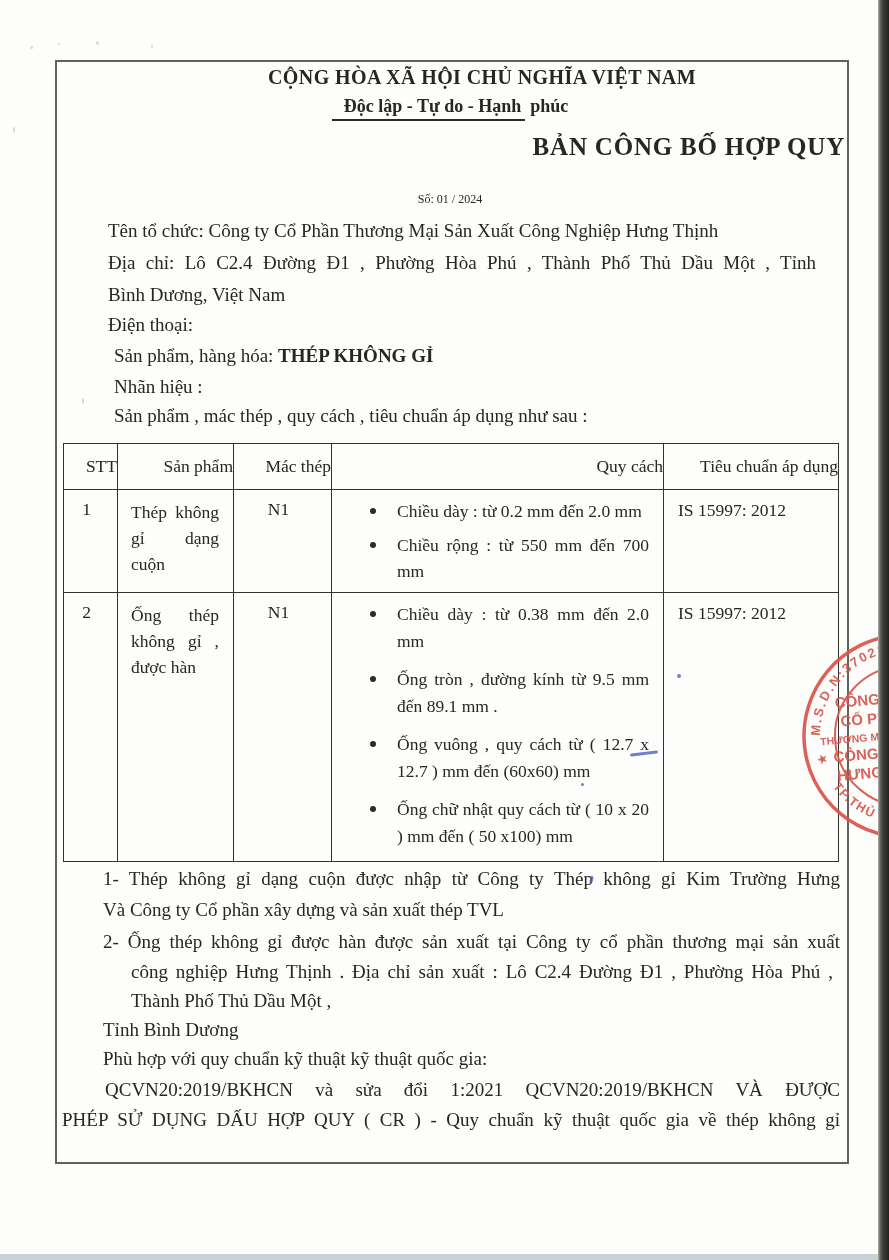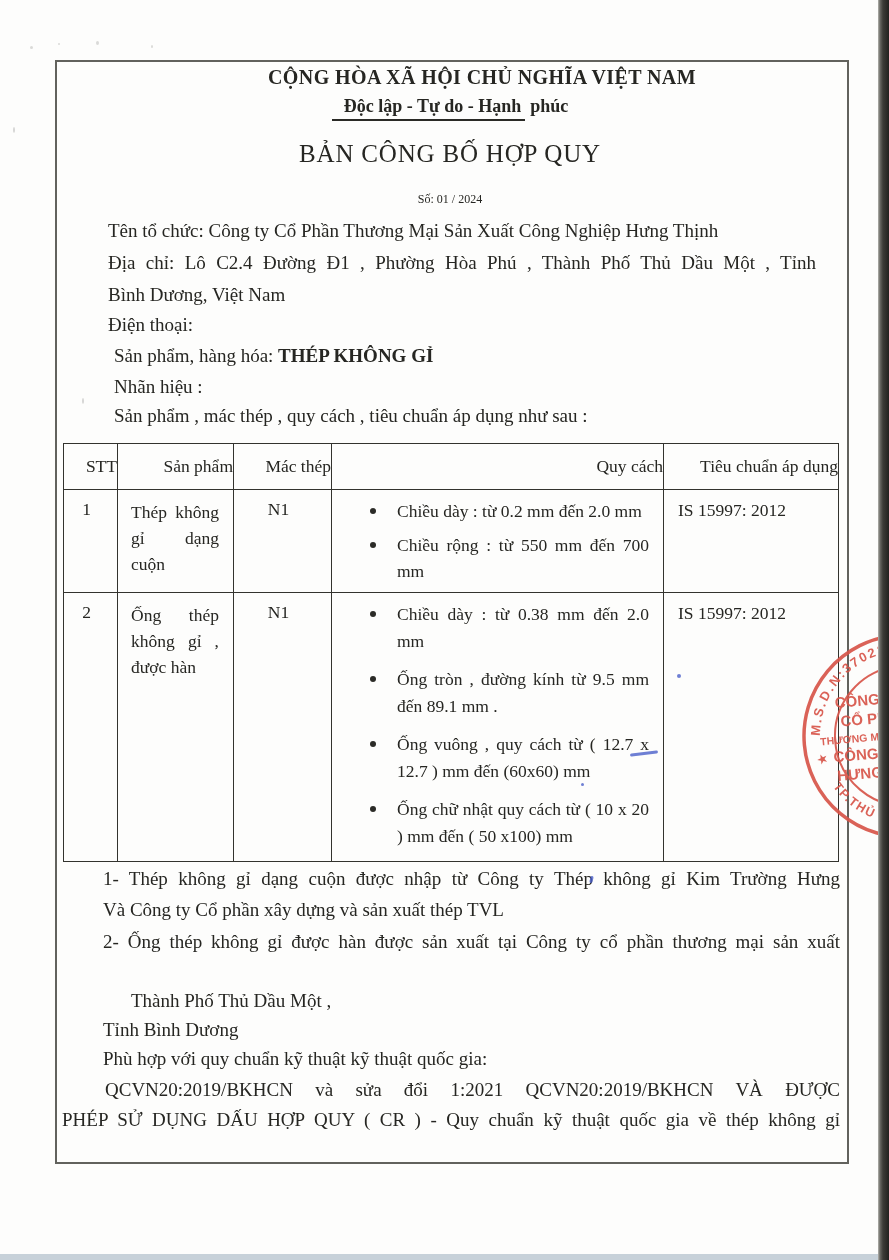--- a/index.html
+++ b/index.html
@@ -16,21 +16,21 @@
   .speck{position:absolute;background:#8a8a86;border-radius:50%;opacity:.3;}
 
   .frame{position:absolute;left:55px;top:60px;width:790px;height:1100px;
     border:2px solid #62625d;z-index:1;}
 
   .hline{position:absolute;left:55px;width:790px;text-align:center;white-space:nowrap;}
   .nat-title{top:66px;font-size:20px;font-weight:bold;letter-spacing:.4px;margin-left:32px;}
   .motto{top:96px;font-size:18px;font-weight:bold;}
   .motto-main{border-bottom:2px solid #2a2a26;padding:0 4px 3px 12px;}
   .motto-tail{padding-left:5px;}
-  .doc-title{top:140px;font-size:25px;font-weight:normal;letter-spacing:.8px;}
+  .doc-title{top:133px;font-size:25px;font-weight:bold;letter-spacing:.8px;text-align:right;}
   .doc-number{top:192px;font-size:12px;}
 
   .bline{position:absolute;font-size:19px;white-space:nowrap;}
   .jline{white-space:normal;text-align:justify;text-align-last:justify;}
 
   table.spec{position:absolute;left:63px;top:443px;width:775px;z-index:2;
     border-collapse:collapse;table-layout:fixed;font-size:17.5px;}
   table.spec th,table.spec td{border:1.8px solid #33332e;vertical-align:top;font-weight:normal;}
   table.spec th{height:45px;vertical-align:middle;text-align:right;padding:0 0 0 14px;}
   th.c-stt,td.c-stt{text-align:center;padding-left:0;}
@@ -119,20 +119,21 @@
         </ul>
       </td>
       <td class="c-tc">IS 15997: 2012</td>
     </tr>
   </tbody>
     </table>
 
   <div class="bline jline" style="left:103px;top:868px;width:737px;">1- Thép không gỉ dạng cuộn được nhập từ Công ty Thép không gỉ Kim Trường Hưng</div>
   <div class="bline" style="left:103px;top:899px;font-family:Liberation Serif, serif;">Và Công ty Cổ phần xây dựng và sản xuất thép TVL</div>
   <div class="bline jline" style="left:103px;top:931px;width:737px;">2- Ống thép không gỉ được hàn được sản xuất tại Công ty cổ phần thương mại sản xuất</div>
+  <div class="bline jline" style="left:131px;top:961px;width:702px;">công nghiệp Hưng Thịnh . Địa chỉ sản xuất : Lô C2.4 Đường Đ1 , Phường Hòa Phú ,</div>
   <div class="bline" style="left:131px;top:990px;">Thành Phố Thủ Dầu Một ,</div>
   <div class="bline" style="left:103px;top:1019px;">Tỉnh Bình Dương</div>
   <div class="bline" style="left:103px;top:1048px;">Phù hợp với quy chuẩn kỹ thuật kỹ thuật quốc gia:</div>
   <div class="bline jline" style="left:105px;top:1079px;width:735px;">QCVN20:2019/BKHCN và sửa đổi 1:2021 QCVN20:2019/BKHCN VÀ ĐƯỢC</div>
   <div class="bline jline" style="left:62px;top:1109px;width:778px;">PHÉP SỬ DỤNG DẤU HỢP QUY ( CR ) -  Quy chuẩn kỹ thuật quốc gia về thép không gỉ</div>
 
   <div class="bluemark" style="left:630px;top:752px;width:28px;height:3px;transform:rotate(-7deg);"></div>
   <div class="bluemark" style="left:677px;top:674px;width:4px;height:4px;border-radius:50%;"></div>
   <div class="bluemark" style="left:590px;top:876px;width:3px;height:7px;transform:rotate(14deg);"></div>
   <div class="bluemark" style="left:581px;top:783px;width:3px;height:3px;border-radius:50%;"></div>

